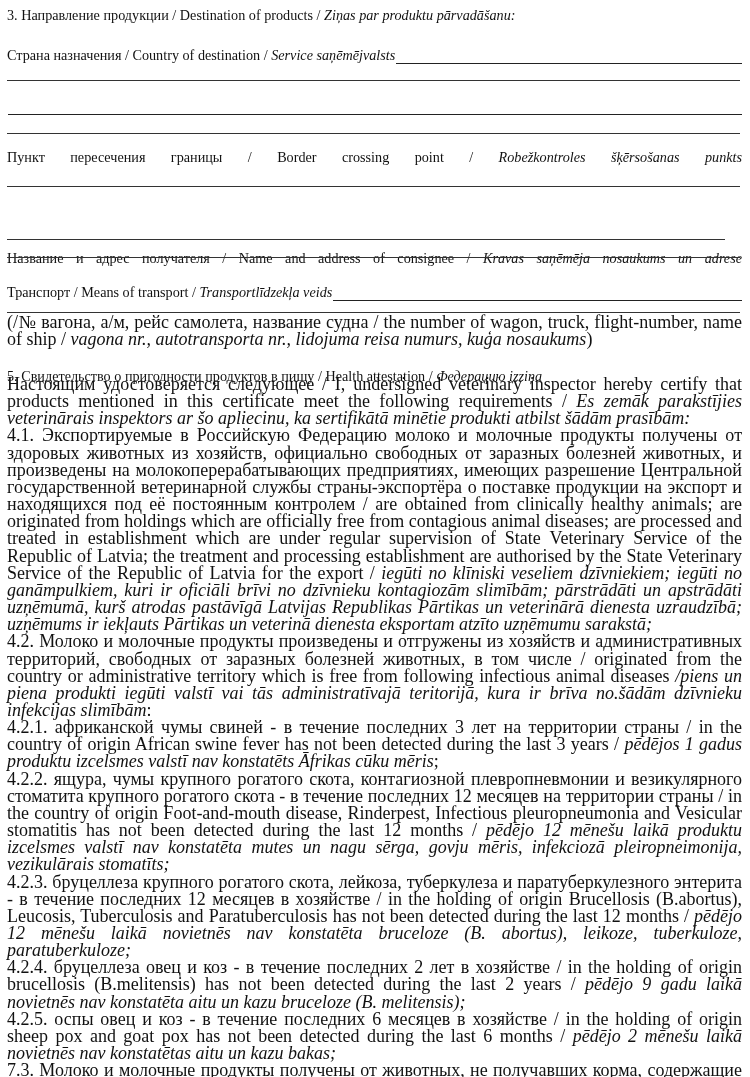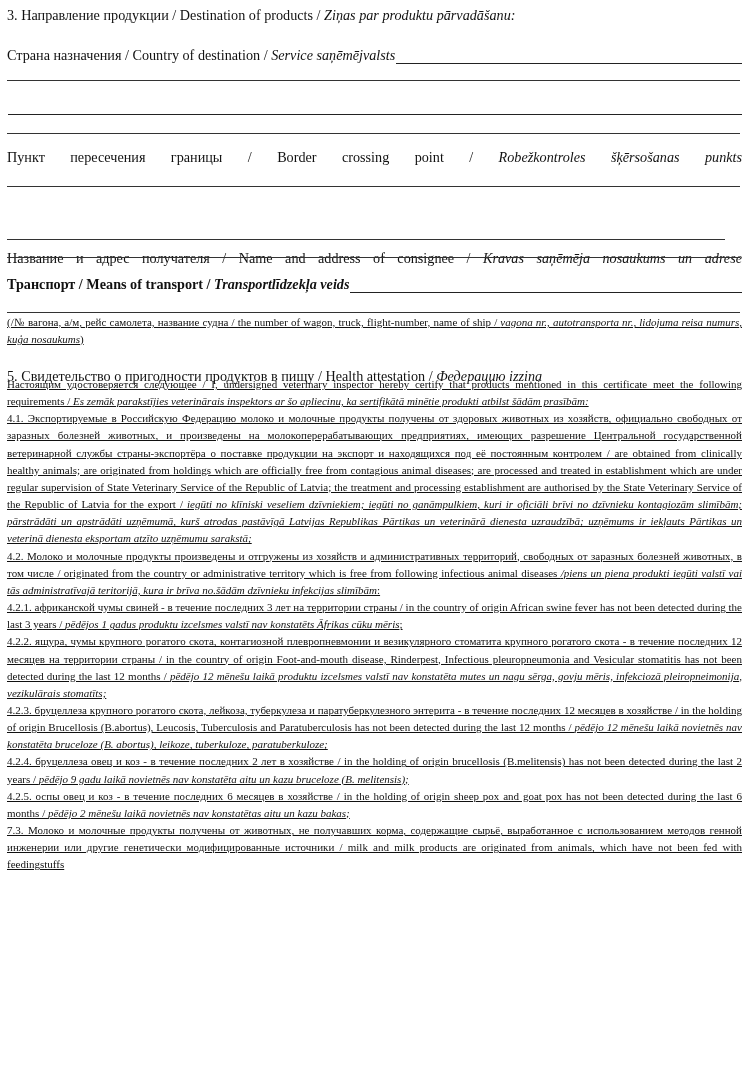--- a/index.html
+++ b/index.html
@@ -6,21 +6,21 @@
   body {
     width: 750px; height: 1077px; overflow: hidden; position: relative;
     font-family: "Liberation Serif", serif; color: #111; font-size: 14.2px;
   }
   .abs { position: absolute; left: 7px; right: 8px; white-space: nowrap; }
   .title { font-weight: normal; }
   i, .it { font-style: italic; }
   .fieldrow { display: flex; align-items: flex-end; }
   .fieldrow .fill { flex: 1; border-bottom: 1.2px solid #222; height: 14px; margin-left: 1px; }
   .rule { position: absolute; left: 7px; right: 10px; border-top: 1.3px solid #333; height: 0; }
-  .para { position: absolute; left: 7px; right: 8px; text-align: justify; line-height: 17.15px; font-size: 11px; text-decoration: underline; }
+  .para { position: absolute; left: 7px; right: 8px; text-align: justify; line-height: 17.15px; font-size: 18px; }
   .para span { }
   .just { text-align: justify; text-align-last: justify; }
 </style>
 </head>
 <body>
 
 <div class="abs title" style="top:7px;">
   <span>3. Направление продукции / Destination of products / </span><i>Ziņas par produktu pārvadāšanu:</i>
 </div>
 
@@ -39,21 +39,21 @@
   <span>Пункт пересечения границы / Border crossing point / </span><i>Robežkontroles šķērsošanas punkts</i>
 </div>
 <div class="rule" style="top:186px;"></div>
 
 <div class="abs just" style="top:206px;margin-top:44px;">
   <span>Название и адрес получателя / Name and address of consignee / </span><i>Kravas saņēmēja nosaukums un adrese</i>
 </div>
 <div class="rule" style="top:239px; right:25px;"></div>
 <div class="rule" style="top:257px;"></div>
 
-<div class="abs fieldrow" style="top:276px;font-weight:bold;">
+<div class="abs fieldrow" style="top:284px;">
   <span><span>Транспорт / Means of transport / </span><i>Transportlīdzekļa veids</i></span>
   <span class="fill"></span>
 </div>
 <div class="rule" style="top:312px;"></div>
 
 <div class="para" style="top:314px;">
   <span>(/№ вагона, а/м,  рейс самолета, название судна / the number of wagon, truck, flight-number, name of ship / </span><i>vagona nr.,  autotransporta nr., lidojuma reisa numurs, kuģa nosaukums</i><span>)</span>
 </div>
 
 <div class="abs title" style="top:368px;">

